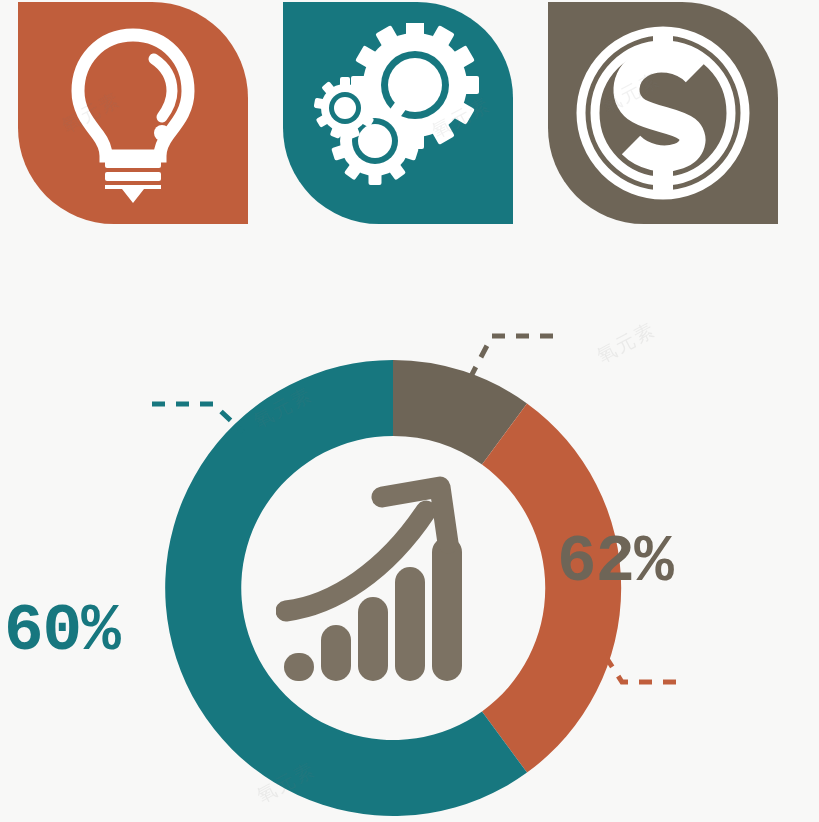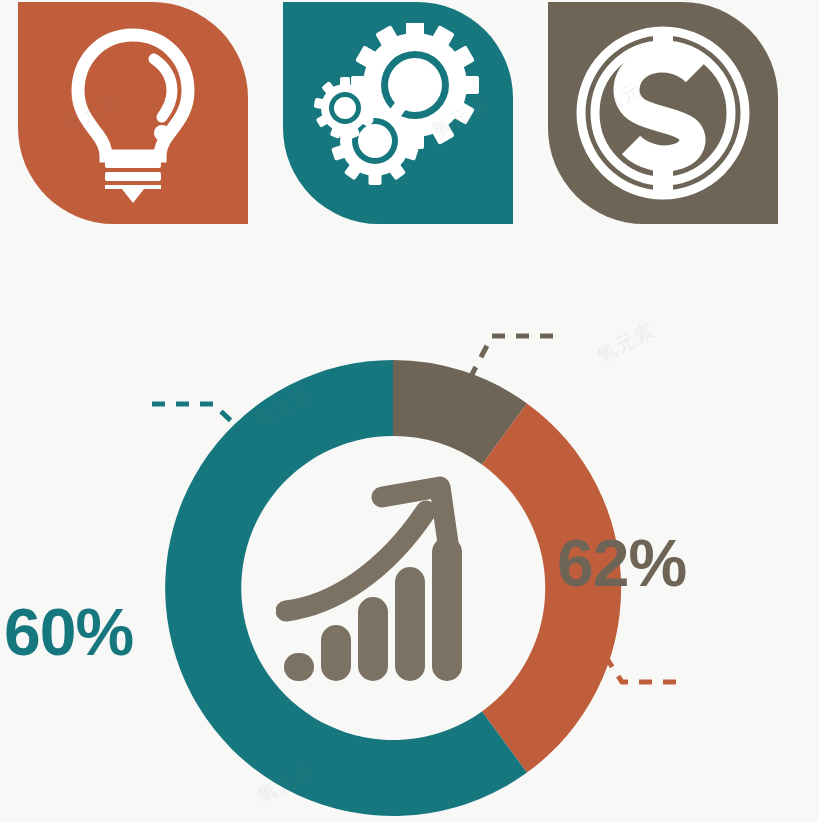--- a/index.html
+++ b/index.html
@@ -55,20 +55,21 @@
   }
   .icon-card svg { display: block; }
 
   
   .donut-area {
     position: absolute;
     left: 0;
     top: 232px;
     width: 819px;
     height: 590px;
+    font-family: Liberation Mono, monospace;
   }
   .donut-svg {
     position: absolute;
     left: 0;
     top: 0;
     width: 819px;
     height: 590px;
   }
 
   .pct-label {

